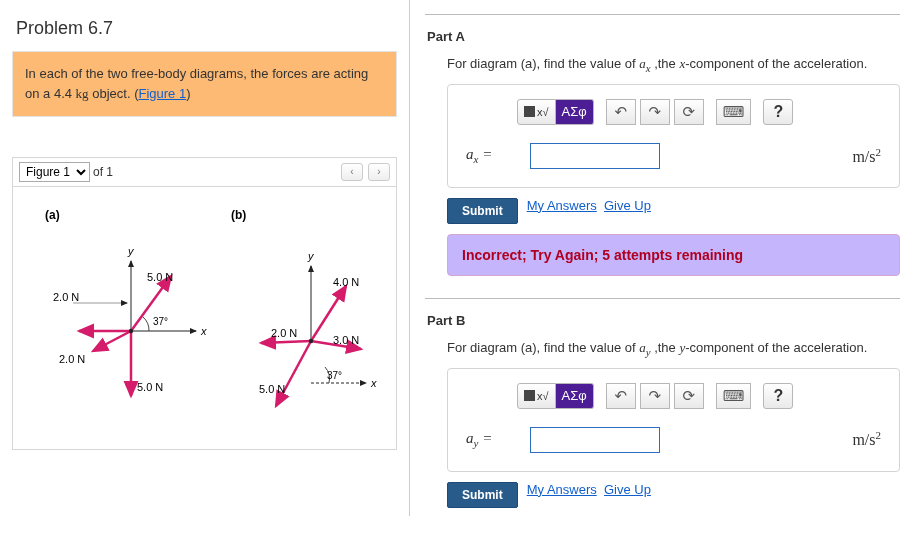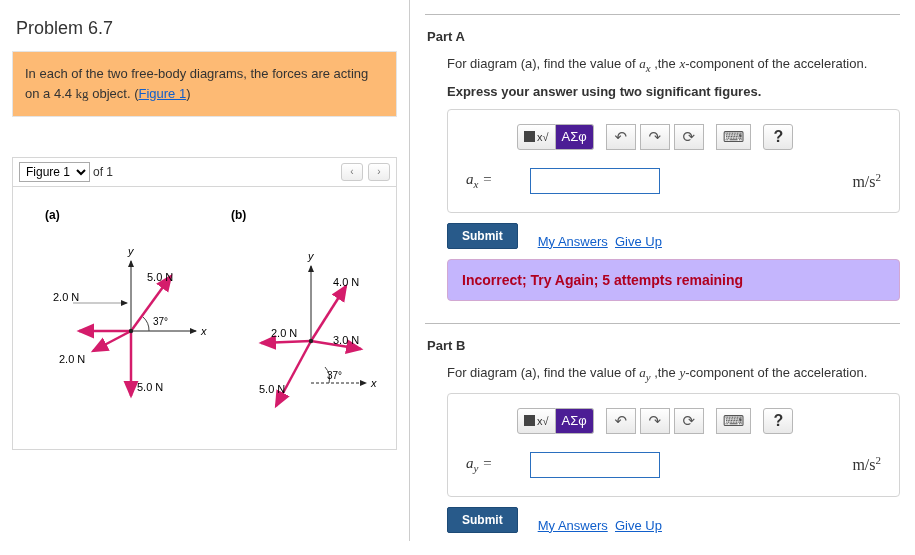--- a/index.html
+++ b/index.html
@@ -32,21 +32,21 @@
   .tb-btn.icon { font-size: 15px; color: #555; }
   .tb-btn .sq { width: 11px; height: 11px; background: #444; display:inline-block; margin-right:2px; }
   .tb-btn.q { font-size: 16px; color: #333; font-weight: bold; border-radius: 3px; }
   .tb-gap { width: 8px; }
   .input-row { display: flex; align-items: center; padding: 0 4px 4px 4px; }
   .input-row .lhs { font-family: 'Times New Roman', serif; font-style: italic; font-size: 15px; width: 56px; text-align: left; margin-right: 8px; }
   .input-row .lhs sub { font-size: 11px; }
   .ans-input { border: 1px solid #2a6fbf; height: 26px; width: 130px; padding: 2px 4px; font-size: 13px; }
   .unit { margin-left: auto; font-family: 'Times New Roman', serif; font-size: 16px; }
   .unit sup { font-size: 11px; }
-  .submit-row { margin: 8px 0 8px 22px; display: flex; align-items: flex-end; gap: 20px; }
+  .submit-row { margin: 8px 0 8px 22px; display: flex; align-items: flex-start; gap: 9px; }
   .submit-btn { background: #285a8a; color: #fff; border: 1px solid #1d4a76; padding: 5px 14px; font-weight: bold; font-size: 12px; border-radius: 2px; cursor: pointer; }
   .link { color: #115fcb; text-decoration: underline; font-size: 13px; cursor: pointer; }
   .feedback { margin: 10px 0 0 22px; border: 1px solid #d2a8d2; border-radius: 4px; background: #c4b5fd; color: #b00020; font-weight: bold; padding: 12px 14px; font-size: 14px; }
 </style>
 </head>
 <body>
 
 <div class="layout">
   <div class="left-col">
     <div class="problem-title">Problem 6.7</div>
@@ -121,21 +121,20 @@
       </svg>
     </div>
   </div>
 
   <div class="right-col">
     <hr class="part-sep">
     <div class="part-heading">Part A</div>
     <div class="part-desc">
       <span>For diagram (a), find the value of </span><span class="ital">a</span><sub>x</sub><span> ,the </span><span class="ital">x</span><span>-component of the acceleration.</span>
     </div>
-    <div class="part-bold">Express your answer using two significant figures.</div>
 
     <div class="answer-panel">
       <div class="toolbar">
         <div class="tb-btn group-left">
             <span class="sq"></span>
             <span style="font-size:11px">x√</span>
           </div>
         <div class="tb-btn group-right">ΑΣφ</div>
         <span class="tb-gap"></span>
         <div class="tb-btn icon">↶</div>

